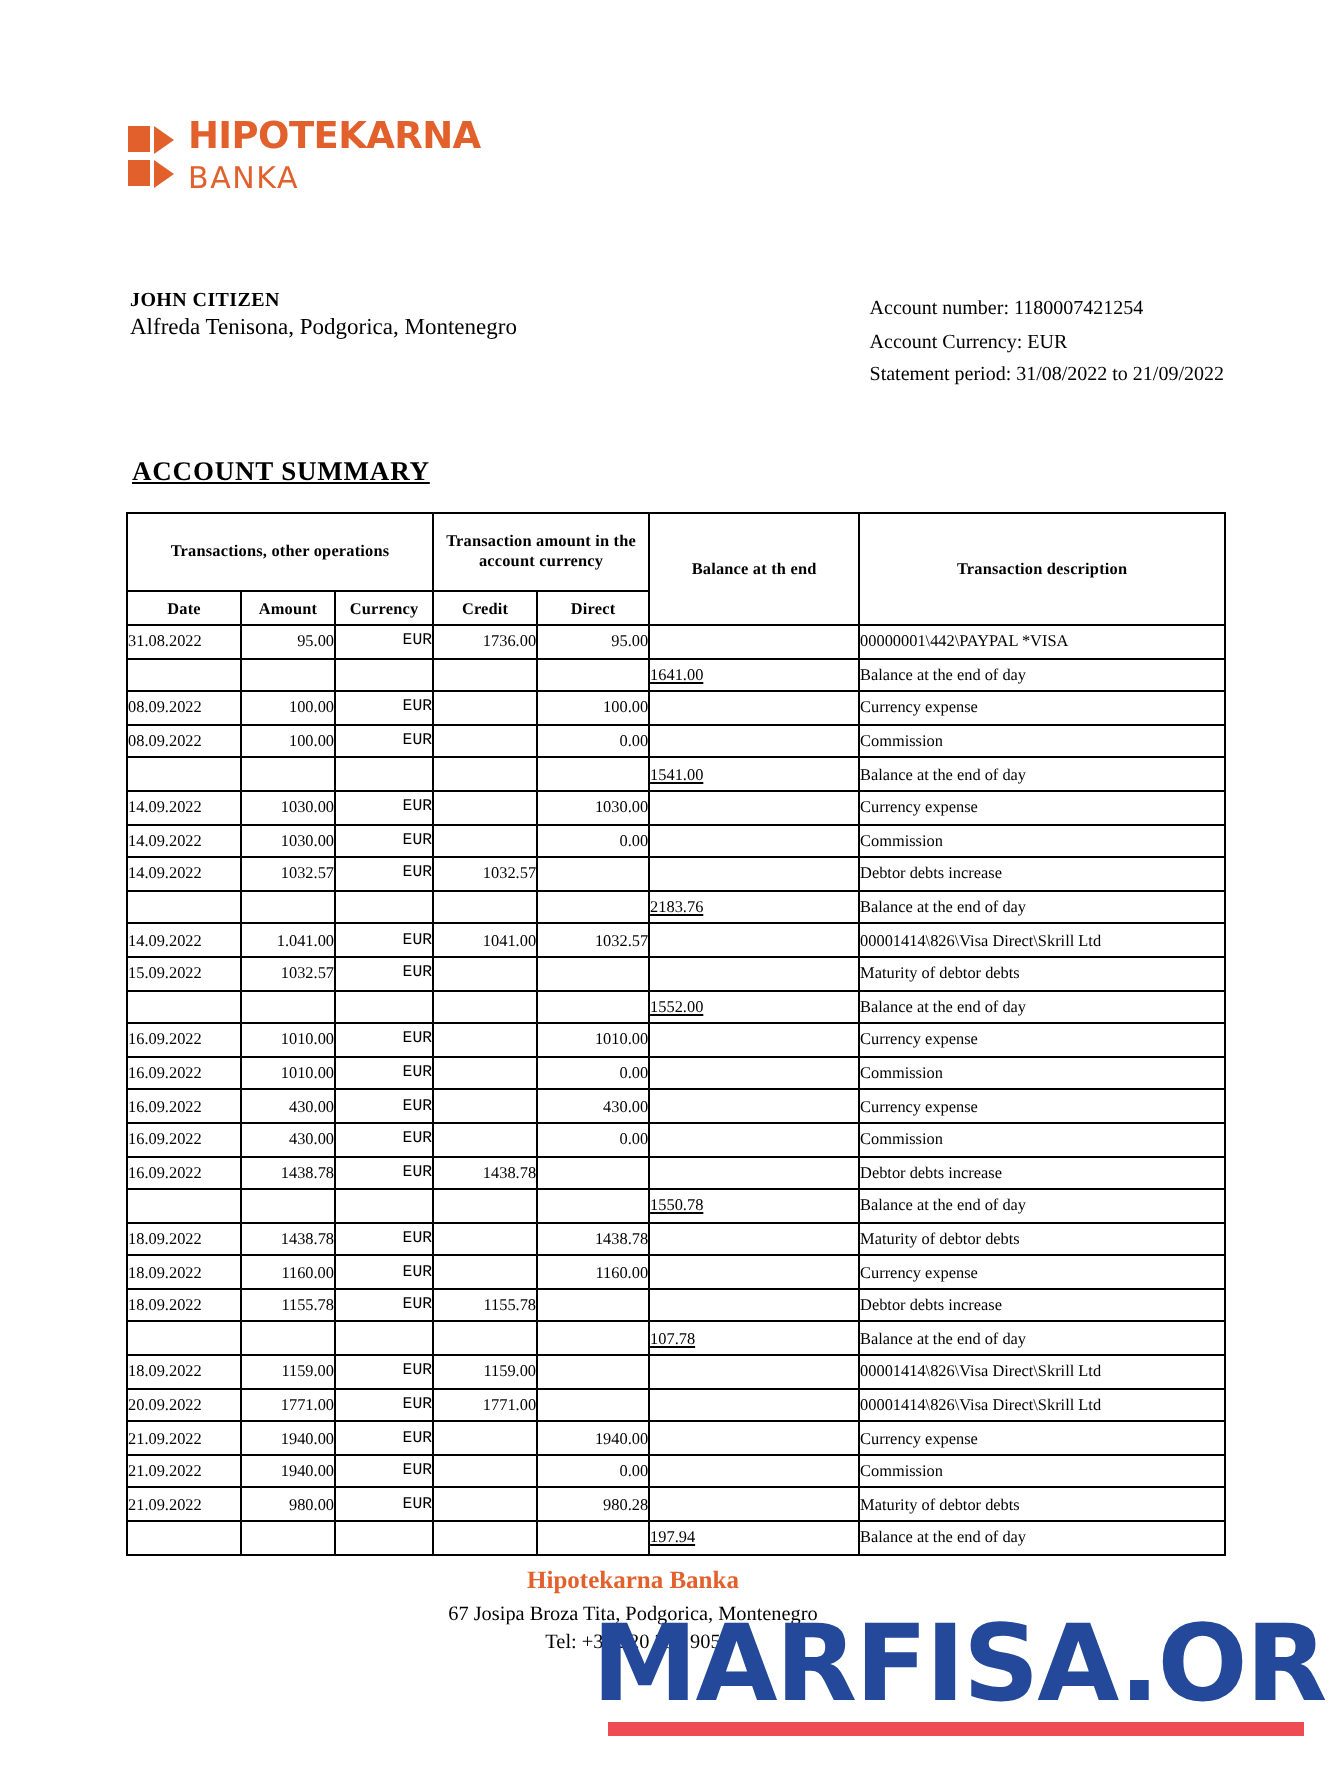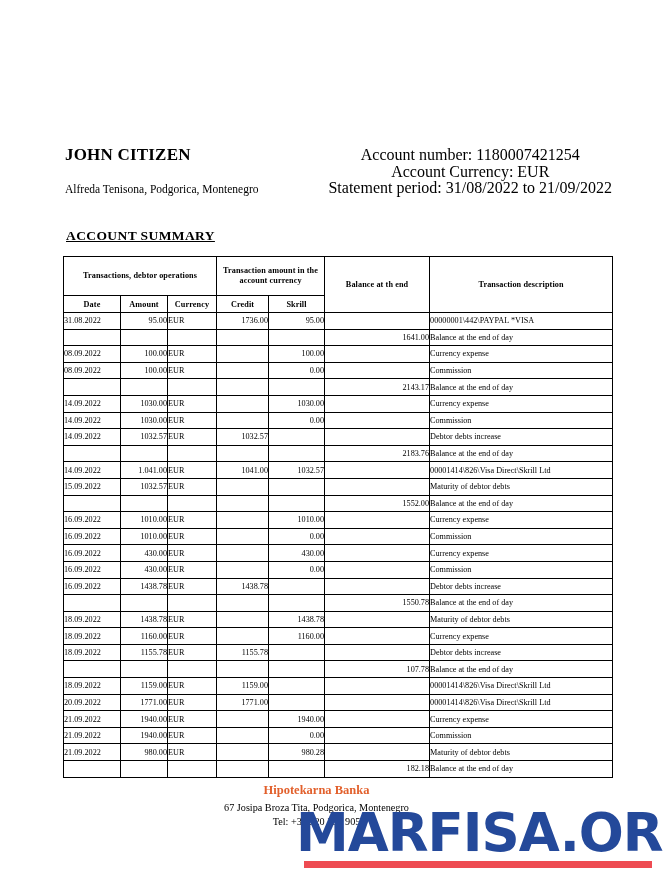--- a/index.html
+++ b/index.html
@@ -76,34 +76,34 @@
 
   
   .customer {
     position: absolute;
     left: 65px;
     top: 145px;
     width: 300px;
   }
   .customer-name {
     font-weight: bold;
-    font-size: 17px;
+    font-size: 10px;
     letter-spacing: 0.2px;
-    margin-bottom: 18px;
+    margin-bottom: 2px;
   }
   .customer-addr {
     font-size: 11.5px;
   }
 
   .acct-info {
     position: absolute;
     right: 53px;
     top: 147px;
-    text-align: center;
-    font-size: 16px;
+    text-align: left;
+    font-size: 10px;
     line-height: 16.5px;
   }
 
   .section-title {
     position: absolute;
     left: 66px;
     top: 228px;
     font-weight: bold;
     font-size: 13.5px;
     letter-spacing: 0.4px;
@@ -143,24 +143,24 @@
   th.sub {
     height: 16px;
     font-size: 8.6px;
   }
   table.stmt td {
     height: 15.6px;
     vertical-align: middle;
   }
   td.c-date   { text-align: left;  padding-left: 2px; }
   td.c-amount { text-align: right; padding-right: 3px; }
-  td.c-cur    { text-align: left; }
+  td.c-cur    { text-align: right; font-family: Liberation Mono, monospace; }
   td.c-credit { text-align: right; padding-right: 3px; }
   td.c-debit  { text-align: right; padding-right: 3px; }
-  td.c-bal    { text-align: right; padding-right: 2px; }
+  td.c-bal    { text-align: left; padding-right: 2px; text-decoration: underline; }
   td.c-desc   { text-align: left;  padding-left: 3px; }
 
   
   .footer {
     position: absolute;
     left: 0;
     top: 783px;
     width: 633px;
     text-align: center;
   }
@@ -198,20 +198,36 @@
     width: 348px;
     height: 7px;
     background: #EE4B52;
   }
 </style>
 </head>
 <body>
 
 <div class="page">
 
+  <div class="logo-block">
+    <div class="logo-mark">
+      <div class="logo-row">
+        <div class="logo-sq"></div>
+        <div class="logo-tri"></div>
+      </div>
+      <div class="logo-row">
+        <div class="logo-sq"></div>
+        <div class="logo-tri"></div>
+      </div>
+    </div>
+    <div class="logo-text">
+      <span class="logo-name">HIPOTEKARNA</span>
+      <span class="logo-sub">BANKA</span>
+    </div>
+  </div>
 
   <div class="customer">
     <div class="customer-name">JOHN CITIZEN</div>
     <div class="customer-addr">Alfreda Tenisona, Podgorica, Montenegro</div>
   </div>
 
   <div class="acct-info">
     <div>Account number: 1180007421254</div>
     <div>Account Currency: EUR</div>
     <div>Statement period: 31/08/2022 to 21/09/2022</div>
@@ -225,31 +241,31 @@
         <col style="width:57px">
         <col style="width:47px">
         <col style="width:49px">
         <col style="width:52px">
         <col style="width:56px">
         <col style="width:105px">
         <col style="width:183px">
       </colgroup>
       <thead>
         <tr>
-          <th class="grp" colspan="3">Transactions, debtor operations</th>
+          <th class="grp" colspan="3">Transactions, other operations</th>
           <th class="grp" colspan="2">Transaction amount in the account currency</th>
           <th class="grp" rowspan="2">Balance at th end</th>
           <th class="grp" rowspan="2">Transaction description</th>
         </tr>
         <tr>
           <th class="sub">Date</th>
           <th class="sub">Amount</th>
           <th class="sub">Currency</th>
           <th class="sub">Credit</th>
-          <th class="sub">Skrill</th>
+          <th class="sub">Direct</th>
         </tr>
       </thead>
       <tbody id="stmt-body">
           <tr>
             <td class="c-date">31.08.2022</td>
             <td class="c-amount">95.00</td>
             <td class="c-cur">EUR</td>
             <td class="c-credit">1736.00</td>
             <td class="c-debit">95.00</td>
             <td class="c-bal"></td>
@@ -281,21 +297,21 @@
             <td class="c-debit">0.00</td>
             <td class="c-bal"></td>
             <td class="c-desc">Commission</td>
           </tr>
           <tr>
             <td class="c-date"></td>
             <td class="c-amount"></td>
             <td class="c-cur"></td>
             <td class="c-credit"></td>
             <td class="c-debit"></td>
-            <td class="c-bal">2143.17</td>
+            <td class="c-bal">1541.00</td>
             <td class="c-desc">Balance at the end of day</td>
           </tr>
           <tr>
             <td class="c-date">14.09.2022</td>
             <td class="c-amount">1030.00</td>
             <td class="c-cur">EUR</td>
             <td class="c-credit"></td>
             <td class="c-debit">1030.00</td>
             <td class="c-bal"></td>
             <td class="c-desc">Currency expense</td>
@@ -488,21 +504,21 @@
             <td class="c-debit">980.28</td>
             <td class="c-bal"></td>
             <td class="c-desc">Maturity of debtor debts</td>
           </tr>
           <tr>
             <td class="c-date"></td>
             <td class="c-amount"></td>
             <td class="c-cur"></td>
             <td class="c-credit"></td>
             <td class="c-debit"></td>
-            <td class="c-bal">182.18</td>
+            <td class="c-bal">197.94</td>
             <td class="c-desc">Balance at the end of day</td>
           </tr>
         </tbody>
     </table>
   </div>
 
   <div class="footer">
     <div class="footer-name">Hipotekarna Banka</div>
     <div class="footer-line">67 Josipa Broza Tita, Podgorica, Montenegro</div>
     <div class="footer-line">Tel: +382 20 238 905</div>

